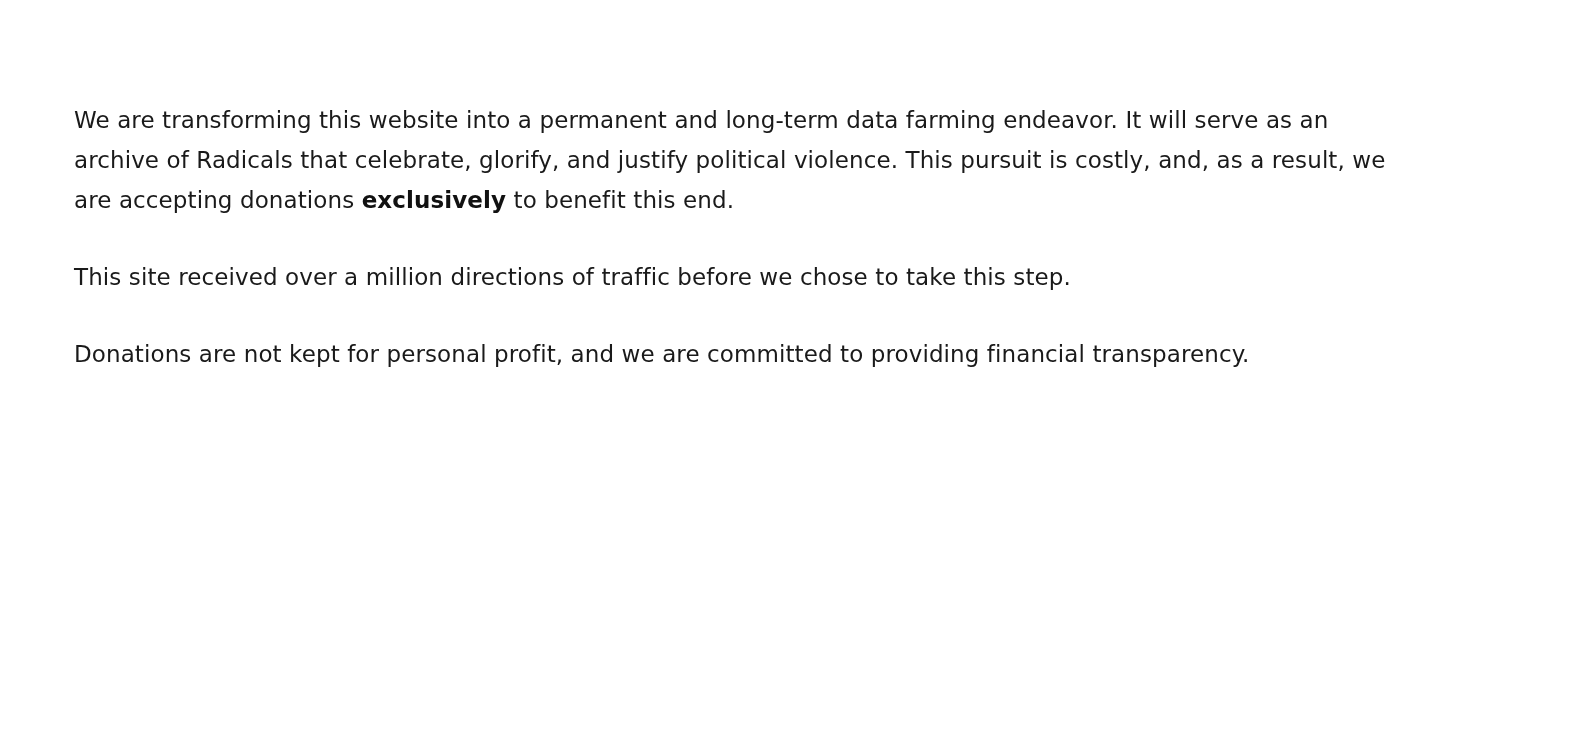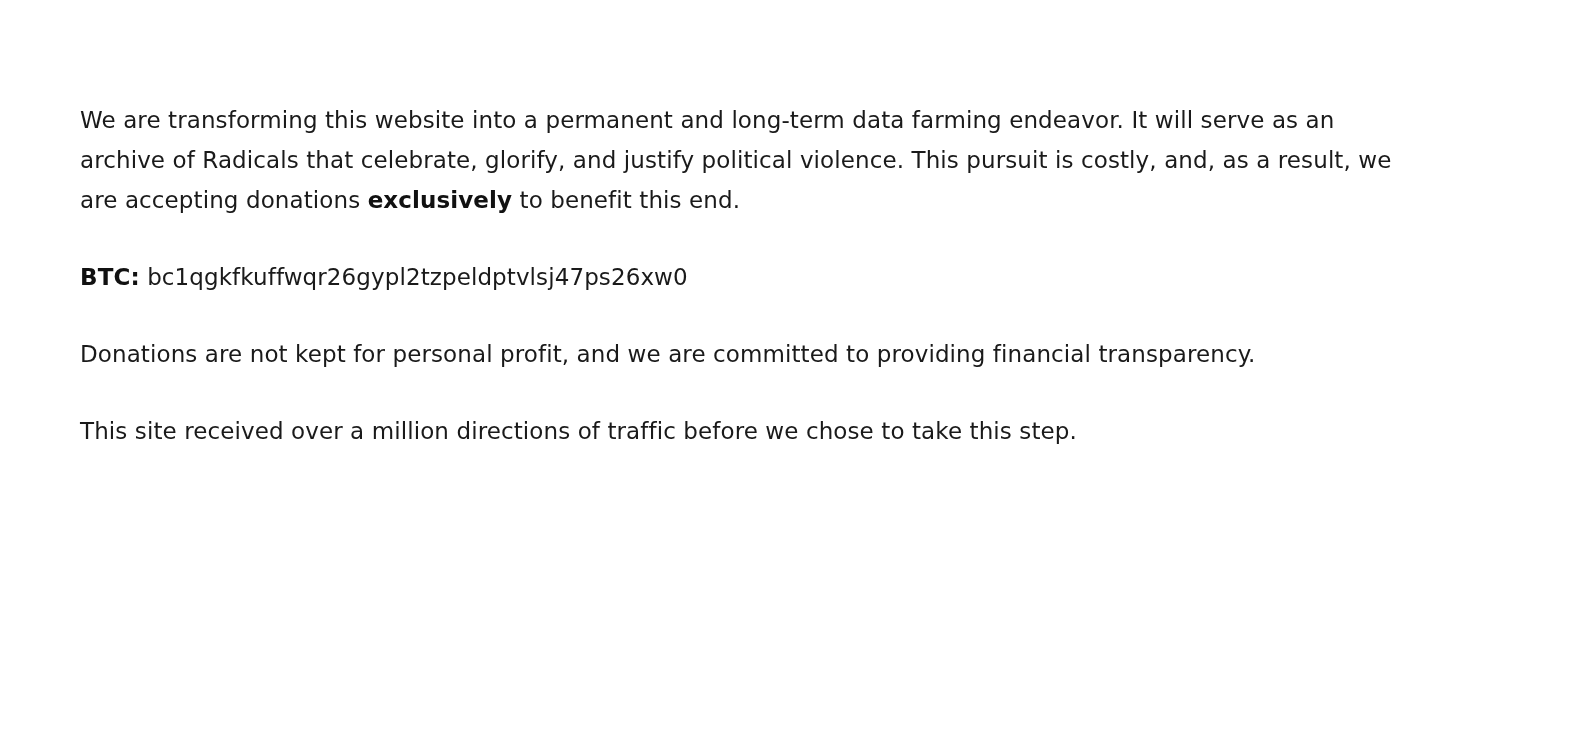--- a/index.html
+++ b/index.html
@@ -12,40 +12,39 @@
     }
     .content {
       padding: 100px 60px 0 73px;
       color: #1a1a1a;
       font-size: 23px;
       line-height: 40px;
       letter-spacing: 0.1px;
     }
     .para {
       max-width: 1340px;
-      margin: 0 0 37px 7px;
+      margin: 0 0 37px 1px;
       font-weight: 400;
     }
     .para strong, .para b {
       font-weight: 700;
       color: #111111;
     }
     .address-line {
       white-space: nowrap;
     }
   </style>
 </head>
 <body>
 
 <div class="content">
 
   <p class="para"><span>We are transforming this website into a permanent and long-term data farming endeavor. It will serve as an archive of Radicals that celebrate, glorify, and justify political violence. This pursuit is costly, and, as a result, we are accepting donations </span><strong>exclusively</strong><span> to benefit this end.</span></p>
 
-  <p class="para address-line"><strong>BTC:</strong> <span>bc1qgkfkuffwqr26gypl2tzpeldptvlsj47ps26xw0</span></p>
 
 
 
 
+  <p class="para">This site received over a million directions of traffic before we chose to take this step.</p>
+
   <p class="para">Donations are not kept for personal profit, and we are committed to providing financial transparency.</p>
-
-  <p class="para">This site received over a million directions of traffic before we chose to take this step.</p>
 
 </div>
 
 </body></html>

